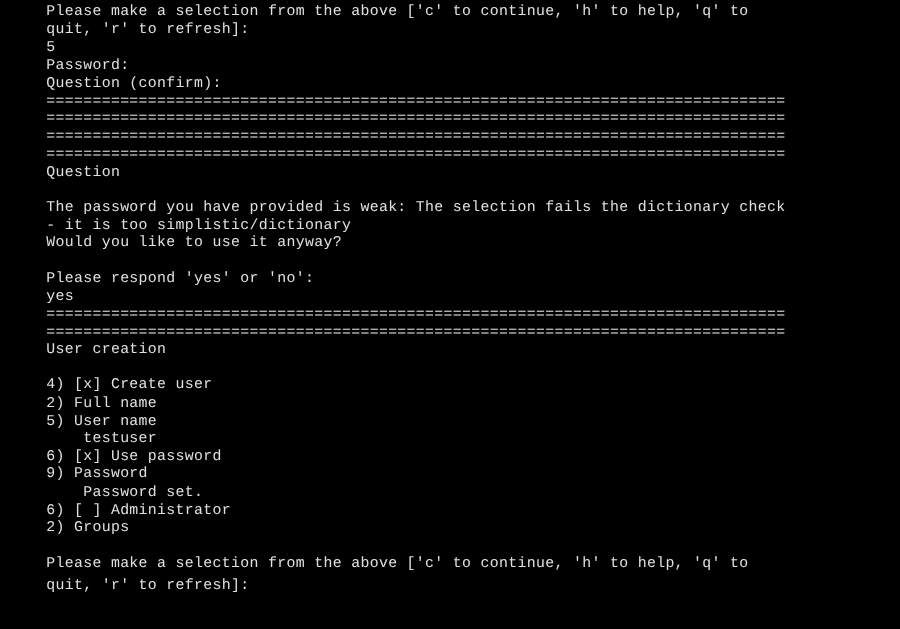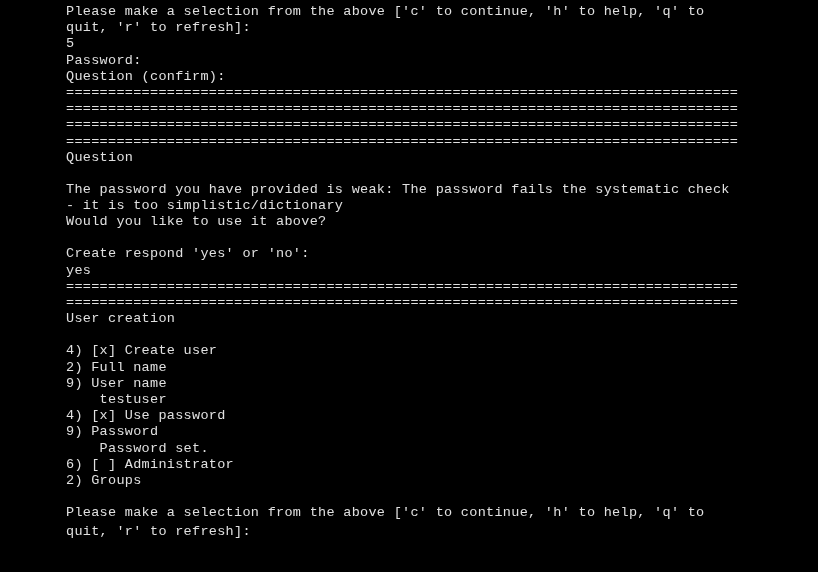--- a/index.html
+++ b/index.html
@@ -15,21 +15,20 @@
       line-height: 1.2;
       width: 818px;
       height: 572px;
       overflow: hidden;
       padding: 4px 0 0 42px;
       letter-spacing: 0.3px;
     }
     .line {
       white-space: pre;
       min-height: 16px;
-      margin-left: 24px;
     }
     .cursor {
       display: inline-block;
       width: 8px;
       height: 14px;
     }
   </style>
 </head>
 <body>
 
@@ -37,34 +36,34 @@
 <div class="line">quit, 'r' to refresh]:</div>
 <div class="line">5</div>
 <div class="line">Password:</div>
 <div class="line">Question (confirm):</div>
 <div class="line">================================================================================</div>
 <div class="line">================================================================================</div>
 <div class="line">================================================================================</div>
 <div class="line">================================================================================</div>
 <div class="line">Question</div>
 <div class="line"></div>
-<div class="line">The password you have provided is weak: The password fails the systematic check</div>
+<div class="line">The password you have provided is weak: The selection fails the dictionary check</div>
 <div class="line">- it is too simplistic/dictionary</div>
-<div class="line">Would you like to use it above?</div>
+<div class="line">Would you like to use it anyway?</div>
 <div class="line"></div>
-<div class="line">Create respond 'yes' or 'no':</div>
+<div class="line">Please respond 'yes' or 'no':</div>
 <div class="line">yes</div>
 <div class="line">================================================================================</div>
 <div class="line">================================================================================</div>
 <div class="line">User creation</div>
 <div class="line"></div>
 <div class="line">4) [x] Create user</div>
 <div class="line">2) Full name</div>
-<div class="line">9) User name</div>
+<div class="line">5) User name</div>
 <div class="line">    testuser</div>
-<div class="line">4) [x] Use password</div>
+<div class="line">6) [x] Use password</div>
 <div class="line">9) Password</div>
 <div class="line">    Password set.</div>
 <div class="line">6) [ ] Administrator</div>
 <div class="line">2) Groups</div>
 <div class="line"></div>
 <div class="line">Please make a selection from the above ['c' to continue, 'h' to help, 'q' to</div>
 <div class="line"><span>quit, 'r' to refresh]:</span><span class="cursor"></span></div>
 
 </body></html>

